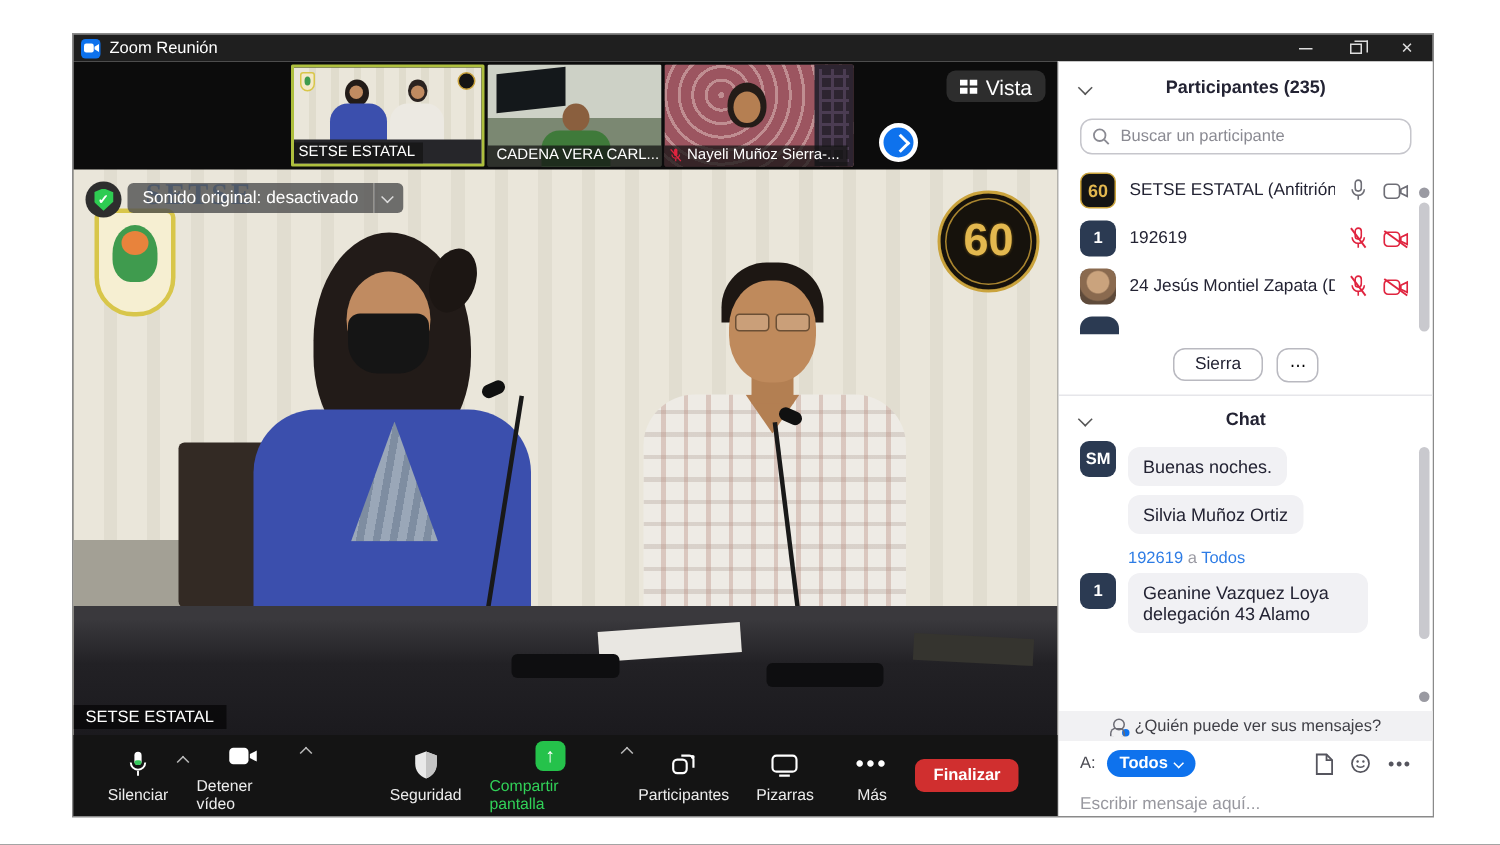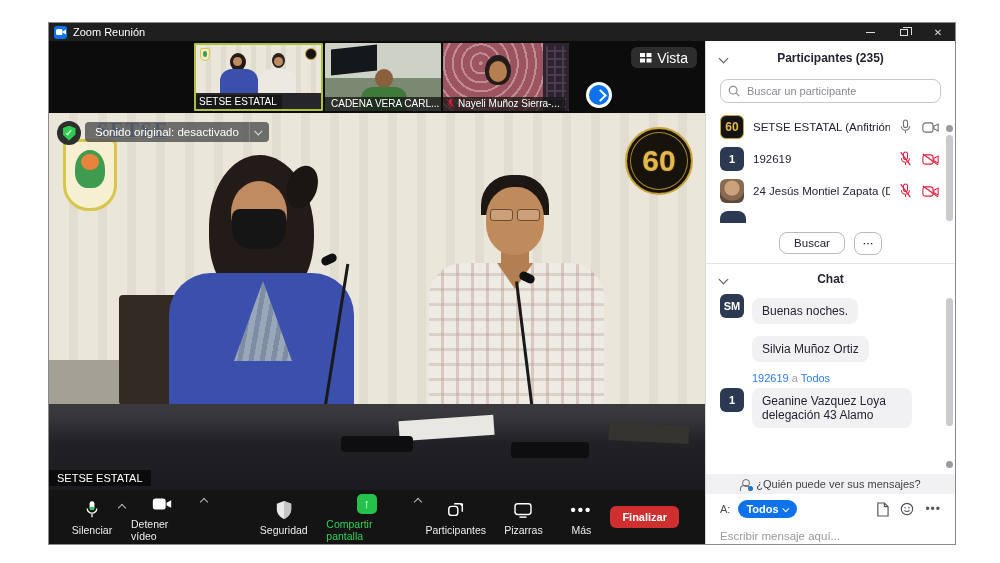--- a/index.html
+++ b/index.html
@@ -120,21 +120,21 @@
   .partial-av { position:absolute; left:14px; top:100px; width:26px; height:12px; border-radius:8px 8px 0 0; background:#2b3a52; }
   .scrollbar { position:absolute; right:2px; width:7px; border-radius:4px; background:#c9c9ce; }
   .scroll-dot { position:absolute; right:2px; width:7px; height:7px; border-radius:50%; background:#9a9aa2; }
   .p-buttons { height:40px; display:flex; align-items:center; justify-content:center; gap:9px; flex:0 0 auto; }
   .btn-outline { border:1px solid #b9b9c0; border-radius:8px; padding:4px 14px; font-size:11.5px; background:#fff; cursor:pointer; color:#232333; font-family:"Liberation Sans", sans-serif; }
   .btn-blue { background:#0e72ed; border:none; border-radius:8px; color:#fff; padding:5px 13px; font-size:11.5px; cursor:pointer; font-family:"Liberation Sans", sans-serif; }
   .btn-more { border:1px solid #b9b9c0; border-radius:8px; width:28px; padding:4px 0; text-align:center; font-size:11px; cursor:pointer; background:#fff; }
   .divider { border-top:1px solid #e6e6ea; }
   .c-msgs { flex:1; position:relative; overflow:hidden; padding:4px 14px 0; }
   .mrow { display:flex; gap:8px; margin-bottom:6px; }
-  .mcol { display:flex; flex-direction:column; gap:12px; }
+  .mcol { display:flex; flex-direction:column; gap:6px; }
   .bubble { background:#f1f1f4; border-radius:8px; padding:6px 10px; font-size:12px; color:#232333; max-width:160px; width:max-content; }
   .sender-line { margin:10px 0 4px 32px; font-size:11px; }
   .s-blue { color:#2d7ce5; }
   .s-gray { color:#9a9aa3; }
   .c-privacy { height:20px; background:#f1f1f3; display:flex; align-items:center; justify-content:center; gap:5px; font-size:11px; color:#3f3f46; flex:0 0 auto; }
   .priv-ic { position:relative; width:11px; height:11px; }
   .priv-ic::before { content:""; position:absolute; left:2px; top:0; width:6px; height:6px; border-radius:50%; border:1.2px solid #6b6b74; }
   .priv-ic::after { content:""; position:absolute; left:0; top:6px; width:8px; height:5px; border-radius:4px 4px 0 0; border:1.2px solid #6b6b74; border-bottom:none; }
   .priv-dot { position:absolute; right:-2px; bottom:-1px; width:5px; height:5px; border-radius:50%; background:#0e72ed; }
   .c-compose { height:30px; display:flex; align-items:center; padding:0 14px; gap:8px; flex:0 0 auto; }
@@ -416,21 +416,21 @@
                   <path d="M14 6l5-2.5v8L14 9z" fill="none" stroke="#e0243f" stroke-width="1.3"></path>
                   <line x1="1" y1="1" x2="19" y2="14" stroke="#e0243f" stroke-width="1.5"></line>
                 </svg>
             </span>
           </div>
           <div class="partial-av"></div>
           <div class="scroll-dot" style="top:14px;"></div>
           <div class="scrollbar" style="top:24px; height:86px;"></div>
         </div>
         <div class="p-buttons">
-          <button class="btn-outline">Buscar</button>
+          <button class="btn-outline">Sierra</button>
           <button class="btn-more">⋯</button>
         </div>
         <div class="divider"></div>
 
         <div class="p-header" style="height:30px;">
           <span class="hchev"></span>
           <span class="htitle">Chat</span>
         </div>
         <div class="c-msgs">
           <div class="mrow">

